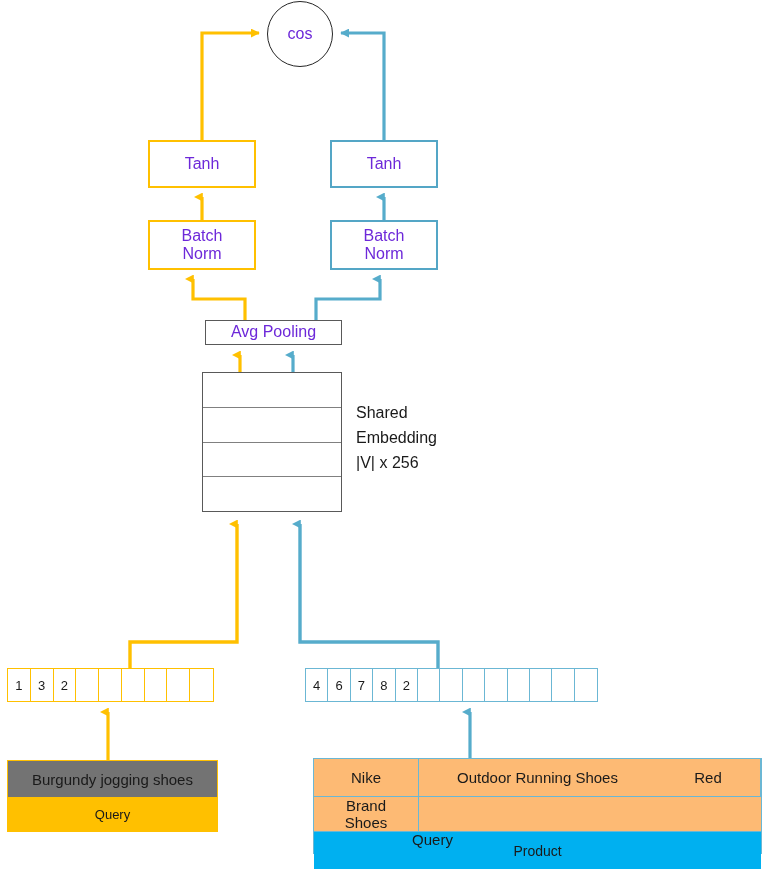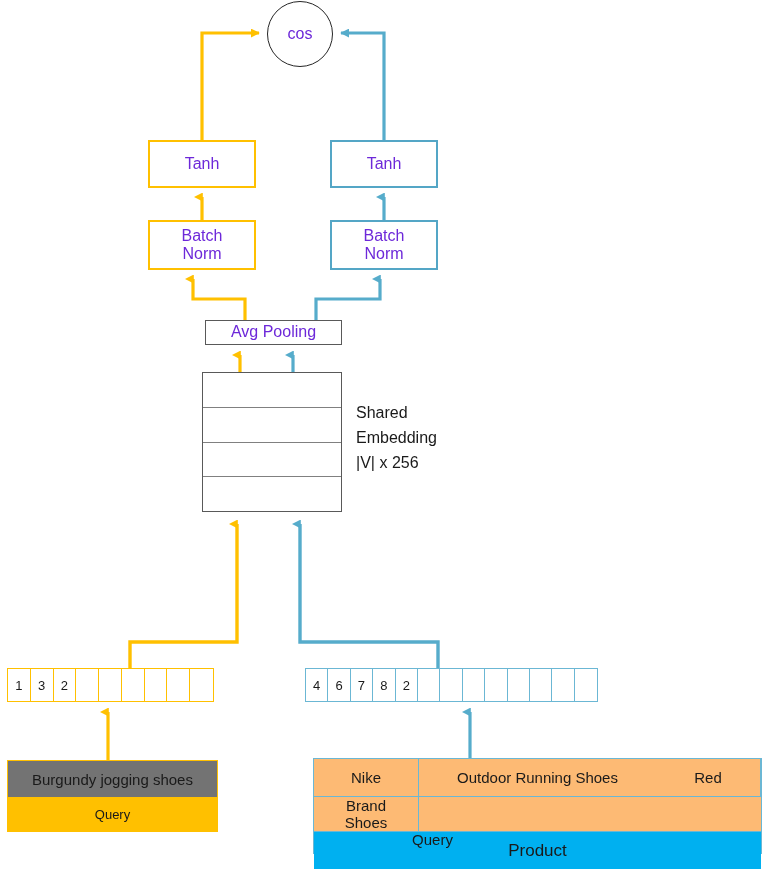--- a/index.html
+++ b/index.html
@@ -205,21 +205,21 @@
   }
   .pcell.c0 { width: 105px; }
   .pcell.c1 { width: 105px; }
   .pcell.c2 { width: 237px; border-right: none; }
   #product-tag {
     height: 37px;
     background: #00B0F0;
     display: flex;
     align-items: center;
     justify-content: center;
-    font-size: 17px;
+    font-size: 14px;
     color: #1a1a1a;
   }
 </style>
 </head>
 <body>
 
 <div id="canvas">
 
   <svg id="wires" viewBox="0 0 772 894" width="772" height="894" xmlns="http://www.w3.org/2000/svg">
     <defs>

